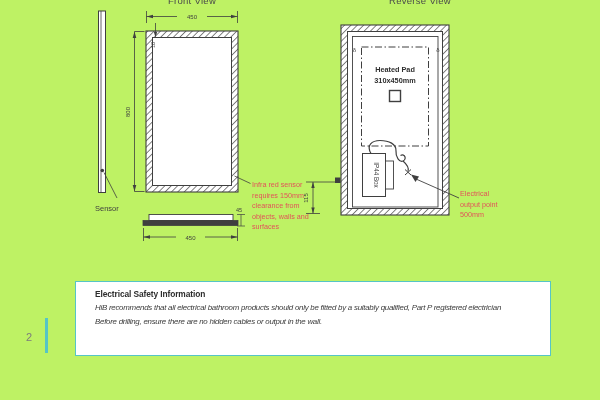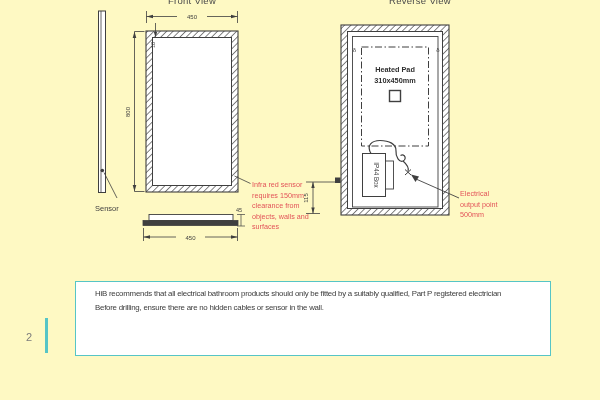--- a/index.html
+++ b/index.html
@@ -1,36 +1,36 @@
 <!DOCTYPE html>
 <html><head>
 <meta charset="utf-8">
 <style>
   html,body { margin:0; padding:0; background:#ffffff; }
   .page {
-    position:relative; width:600px; height:400px; background:#fef9c3;
+    position:relative; width:600px; height:400px; background:#bef264;
     overflow:hidden; font-family:"Liberation Sans", sans-serif;
   }
   svg { position:absolute; left:0; top:0; }
   svg text { font-family:"Liberation Sans", sans-serif; fill:#3f3f3f; }
   svg text.title { font-size:9.5px; fill:#4a4a4a; letter-spacing:.3px; }
   svg text.dim { font-size:6px; }
   svg text.dim-sm { font-size:5.5px; }
   svg text.lbl { font-size:7.5px; }
   svg text.pad { font-size:7.3px; font-weight:600; fill:#2f2f2f; }
   svg text.red { font-size:7.2px; fill:#e25359; }
   svg text.glyph { font-size:6px; }
   svg text.rot { font-size:6.3px; }
   .info-box {
     position:absolute; left:75px; top:281px; width:476px; height:75px;
     border:1.5px solid #56c5c6; box-sizing:border-box;
     padding:5px 0 0 19px; background:#ffffff;
   }
   .info-title { font-size:8.4px; font-weight:bold; color:#2d2d2d; line-height:14px; white-space:nowrap; letter-spacing:-0.1px; }
-  .info-line  { font-size:7.9px; color:#3b3b3b; line-height:14px; white-space:nowrap; letter-spacing:-0.25px; }
+  .info-line  { font-size:7.9px; color:#3b3b3b; line-height:14px; white-space:nowrap; letter-spacing:-0.25px;font-style:italic; }
   .accent-bar { position:absolute; left:45px; top:318px; width:3px; height:35px; background:#56c5c6; }
   .page-num   { position:absolute; left:26px; top:331px; font-size:11px; color:#7c7c7c; }
 </style>
 </head>
 <body>
 
 <div class="page">
 
   <svg width="600" height="268" viewBox="0 0 600 268">
     <defs>
@@ -159,17 +159,18 @@
         <text class="red" x="460" y="206.5">output point</text>
         <text class="red" x="460" y="217">500mm</text>
       </g>
     </g>
   </svg>
 
   <div class="accent-bar"></div>
   <div class="page-num">2</div>
 
   <div class="info-box">
+    <div class="info-title">Electrical Safety Information</div>
     <div class="info-line">HiB recommends that all electrical bathroom products should only be fitted by a suitably qualified, Part P registered electrician</div>
-    <div class="info-line">Before drilling, ensure there are no hidden cables or sensor in the wall.</div>
+    <div class="info-line">Before drilling, ensure there are no hidden cables or output in the wall.</div>
   </div>
 
 </div>
 
 </body></html>

